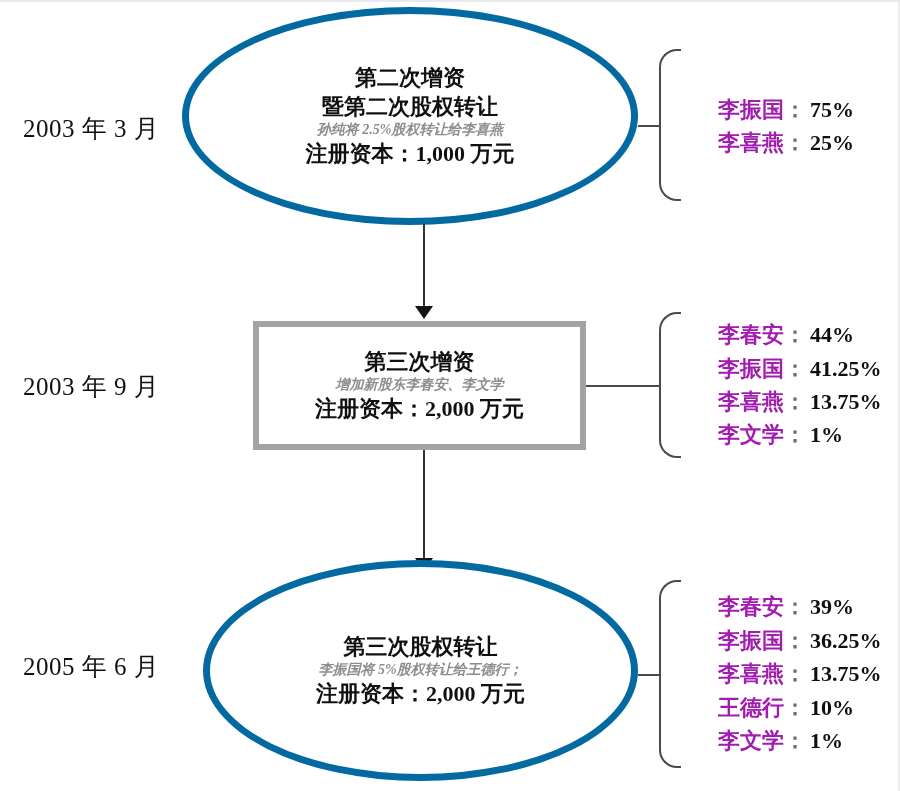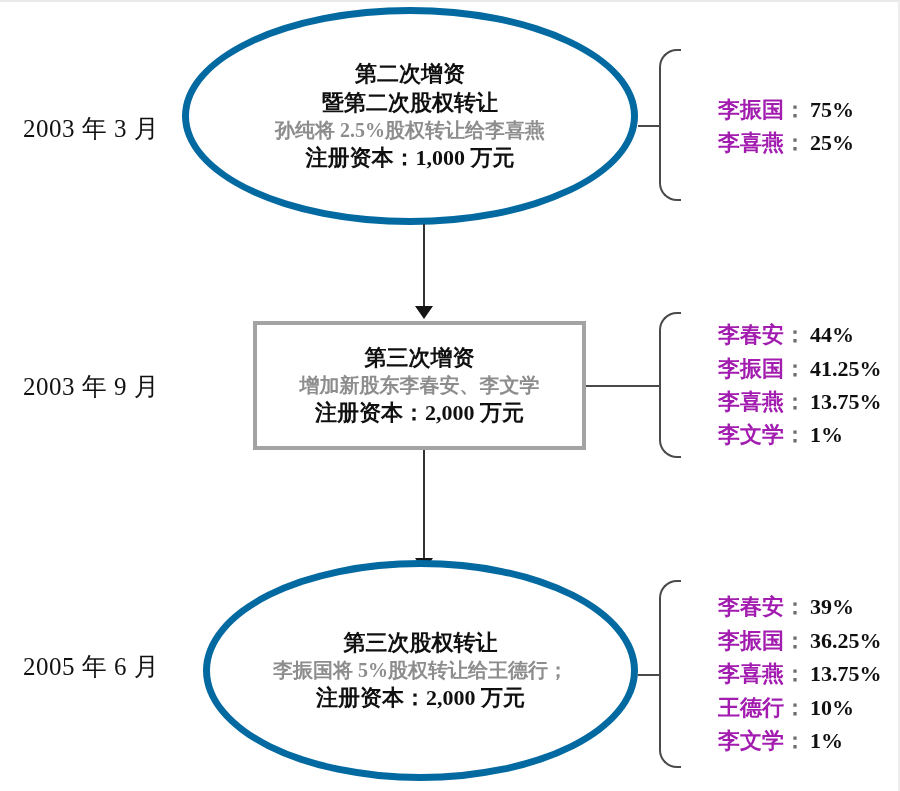--- a/index.html
+++ b/index.html
@@ -43,36 +43,37 @@
     align-items: center;
     justify-content: center;
     text-align: center;
   }
   .node.ellipse {
     border: 7px solid #0369a1;
     border-radius: 50%;
     background: #ffffff;
   }
   .node.rect {
-    border: 4px solid #a3a3a3;
+    border: 6px solid #a3a3a3;
     background: #ffffff;
   }
   .node-title {
     font-size: 22px;
     font-weight: bold;
     color: #101010;
     line-height: 1.32;
     white-space: nowrap;
   }
   .node-sub {
-    font-size: 20px;
+    font-size: 14px;
     font-weight: bold;
     color: #8d8d8d;
     line-height: 1.33;
     white-space: nowrap;
+    font-style: italic;
   }
   .node-capital {
     font-size: 22px;
     font-weight: bold;
     color: #101010;
     line-height: 1.35;
     white-space: nowrap;
   }
 
   

